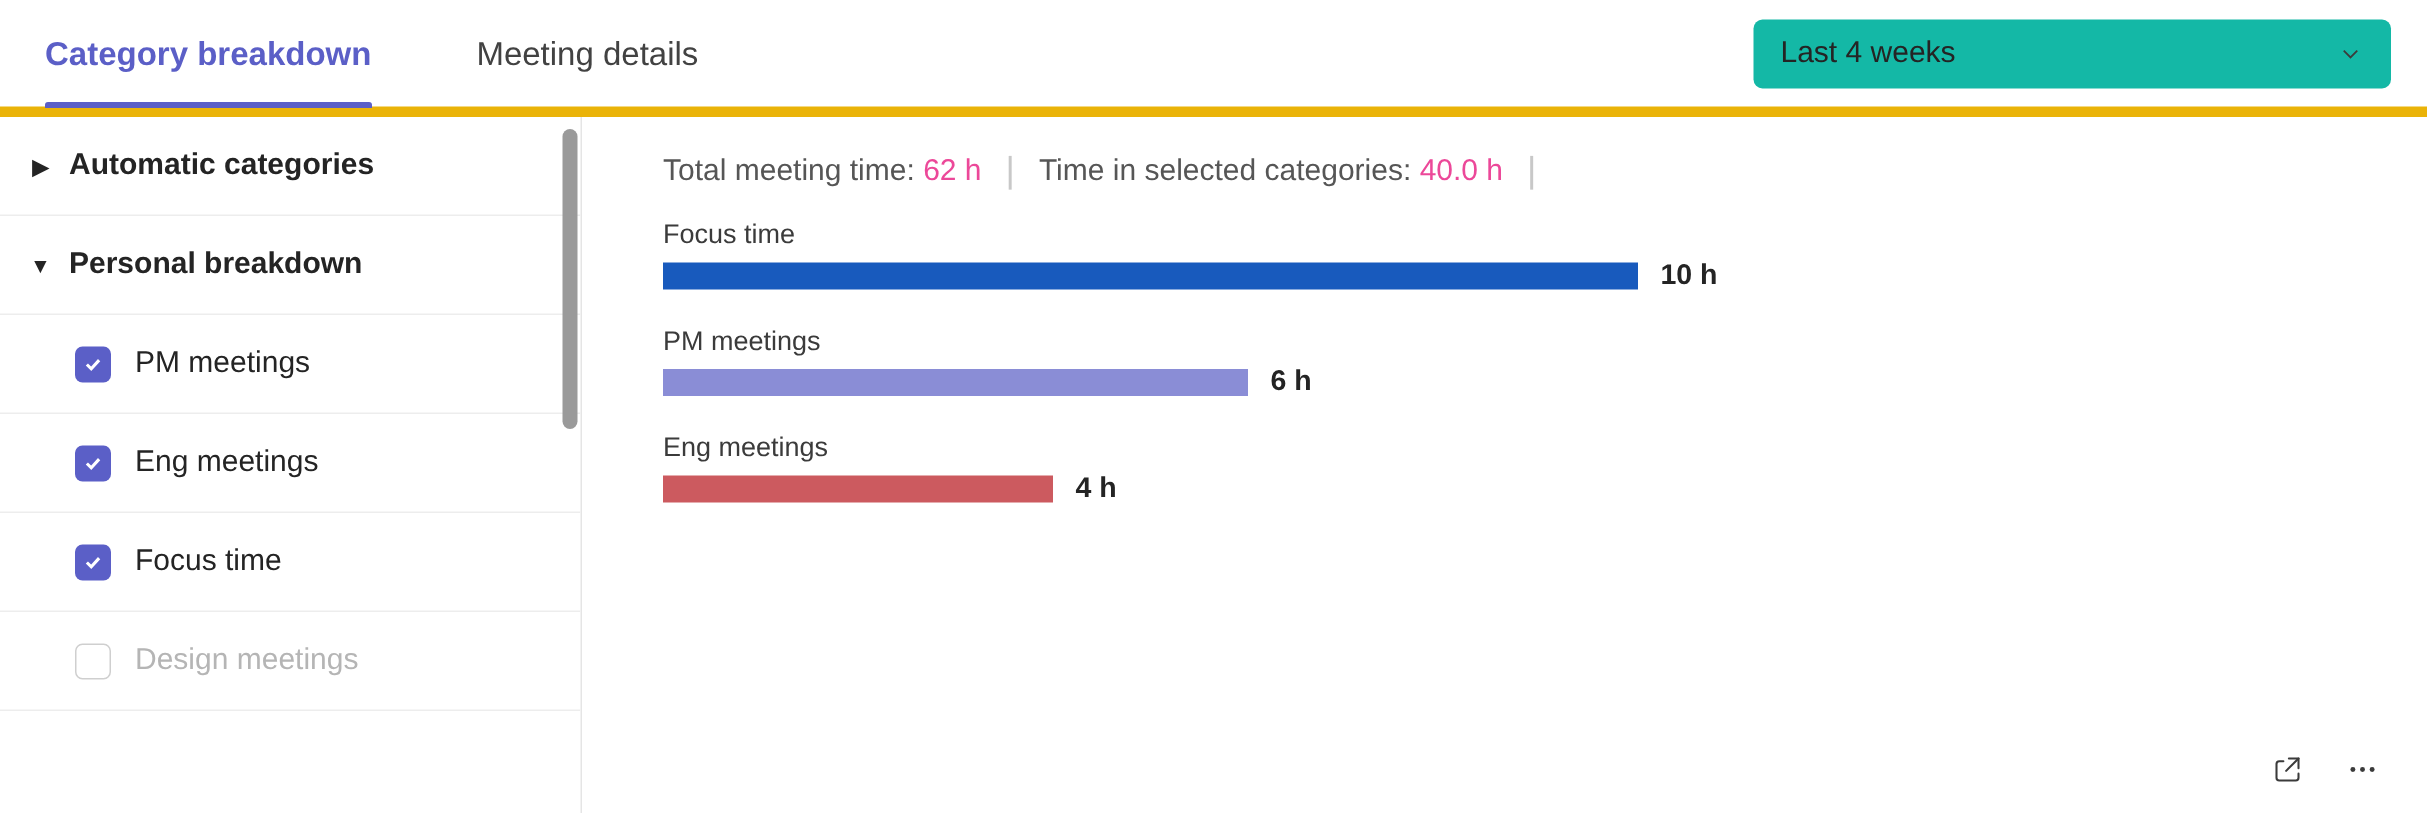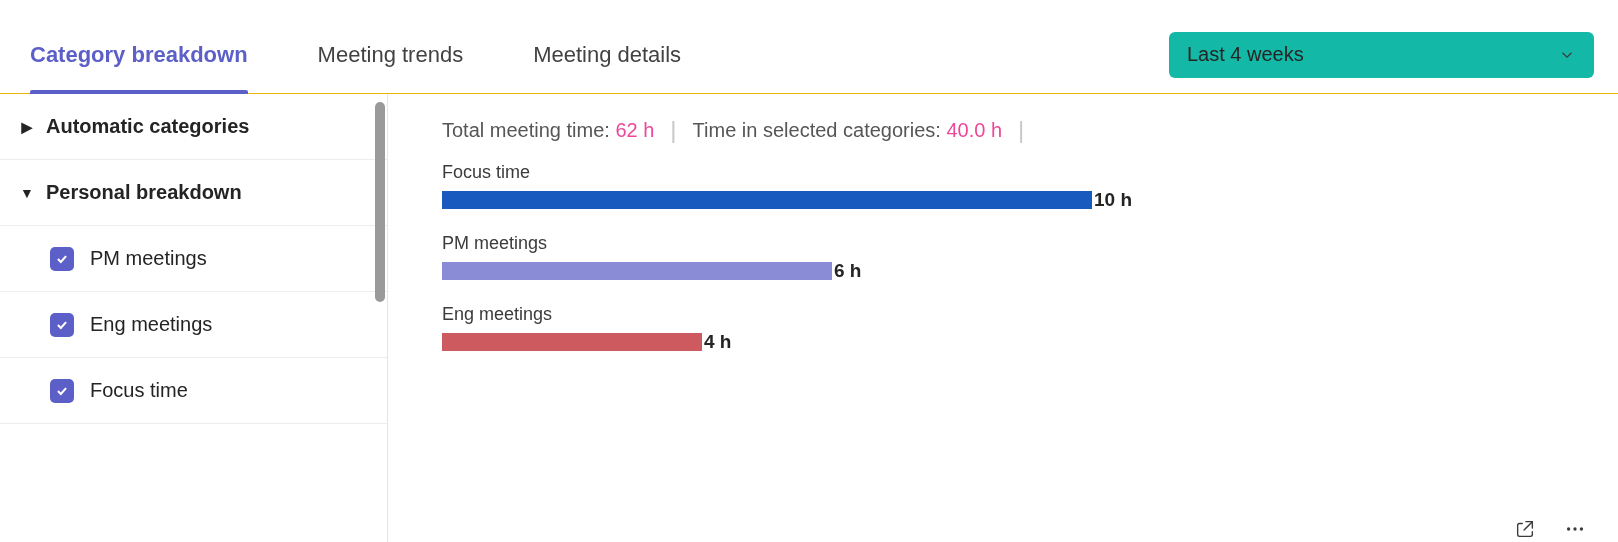--- a/index.html
+++ b/index.html
@@ -11,23 +11,22 @@
     color: #242424;
     overflow: hidden;
   }
 
   
   .header {
     display: flex;
     align-items: center;
     padding: 0 24px 0 30px;
     height: 78px;
-    border-bottom: 1px solid #eab308;
-    position: relative;
-    margin-top: 16px;
+    border-bottom: 7px solid #eab308;
+    position: relative;
   }
   .tabs {
     display: flex;
     gap: 70px;
     align-items: center;
     height: 100%;
   }
   .tab {
     font-size: 22px;
     color: #424242;
@@ -159,21 +158,21 @@
 
   .chart-row { margin-bottom: 22px; }
   .chart-label {
     font-size: 18px;
     color: #3b3b3b;
     margin-bottom: 6px;
   }
   .chart-bar-wrap {
     display: flex;
     align-items: center;
-    gap: 2px;
+    gap: 15px;
   }
   .chart-bar {
     height: 18px;
   }
   .chart-val {
     font-size: 19px;
     font-weight: 600;
     color: #242424;
   }
 
@@ -193,23 +192,20 @@
     color: #3b3b3b;
   }
 </style>
 </head>
 <body>
 
 <div class="header">
   <div class="tabs">
     <div class="tab active">
       <span>Category breakdown</span>
-    </div>
-    <div class="tab">
-      <span>Meeting trends</span>
     </div>
     <div class="tab">
       <span>Meeting details</span>
     </div>
   </div>
   <div class="spacer"></div>
   <div class="date-dropdown">
     <span>Last 4 weeks</span>
     <span class="chevron-down">
       <svg width="18" height="18" viewBox="0 0 24 24" fill="none" stroke="#3b3b3b" stroke-width="1.6">
@@ -255,20 +251,24 @@
     <div class="cat-item">
       <span class="checkbox checked">
         <svg width="14" height="14" viewBox="0 0 24 24" fill="none" stroke="#fff" stroke-width="3.5">
             <polyline points="5 12 10 17 19 7"></polyline>
           </svg>
       </span>
       <span>Focus time</span>
     </div>
 
 
+    <div class="cat-item disabled">
+      <span class="checkbox disabled"></span>
+      <span>Design meetings</span>
+    </div>
   </div>
 
   <div class="main">
 
     <div class="summary">
       <span>
         <span>Total meeting time: </span><strong>62 h</strong>
       </span>
       <span class="sep">|</span>
       <span>

